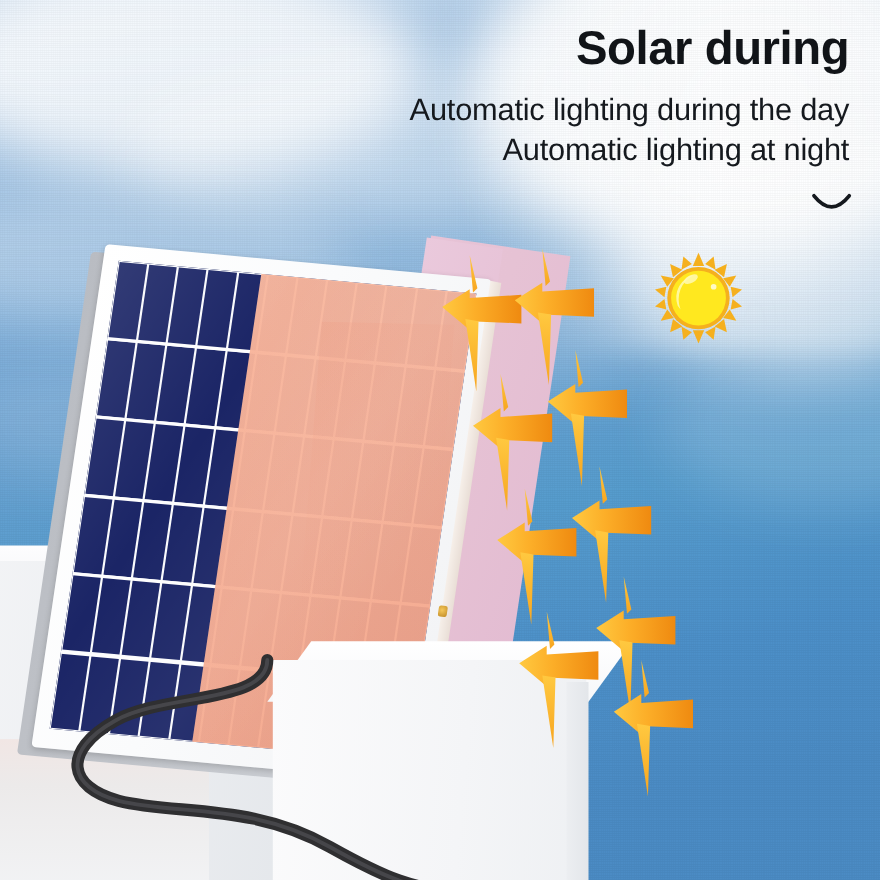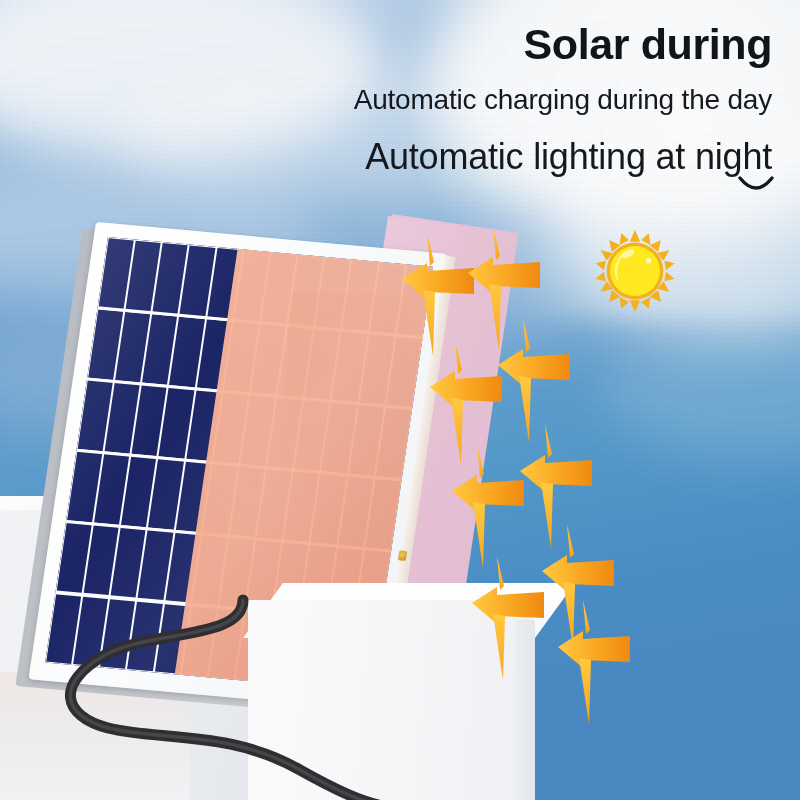--- a/index.html
+++ b/index.html
@@ -57,22 +57,22 @@
   .headline{
     position:absolute;right:28px;top:22px;
     font-size:43px;font-weight:bold;color:#111418;
     letter-spacing:-.4px;line-height:1.05;white-space:nowrap;
   }
   .sub1{
     position:absolute;right:28px;top:84px;
     font-size:28px;color:#15191e;white-space:nowrap;letter-spacing:-.2px;
   }
   .sub2{
-    position:absolute;right:28px;top:136px;
-    font-size:36px;color:#15191e;white-space:nowrap;letter-spacing:-.2px;text-align:right;
+    position:absolute;right:28px;top:120px;
+    font-size:28px;color:#15191e;white-space:nowrap;letter-spacing:-.2px;text-align:right;
   }
   .smile{position:absolute;left:736px;top:172px;width:40px;height:26px;}
 
   
   .sun{position:absolute;left:592px;top:228px;width:86px;height:86px;}
 
   
   .ped-left{
     position:absolute;left:-60px;top:510px;width:330px;height:300px;
     background:linear-gradient(100deg,#f4f5f7 0%,#eceef1 55%,#e4e7eb 100%);
@@ -213,21 +213,21 @@
   <div class="cloud c3"></div>
   <div class="cloud c4"></div>
   <div class="cloud c5"></div>
   <div class="cloud c6"></div>
   <div class="cloud c7"></div>
   <div class="cloud c8"></div>
   <div class="sky-glow"></div>
   <div class="sky-noise"></div>
 
   <div class="headline">Solar during</div>
-  <div class="sub1">Automatic charging during the day</div>
+  <div class="sub1">Automatic lighting during the day</div>
   <div class="sub2">Automatic lighting at night</div>
   <svg class="smile" viewBox="0 0 40 26">
     <path d="M4 6 Q20 26 36 6" fill="none" stroke="#15191e" stroke-width="3.4" stroke-linecap="round"></path>
   </svg>
 
   <div class="ped-left-top"></div>
   <div class="ped-left"></div>
   <div class="ped-left-face"></div>
 
   <div class="backsheet"></div>

